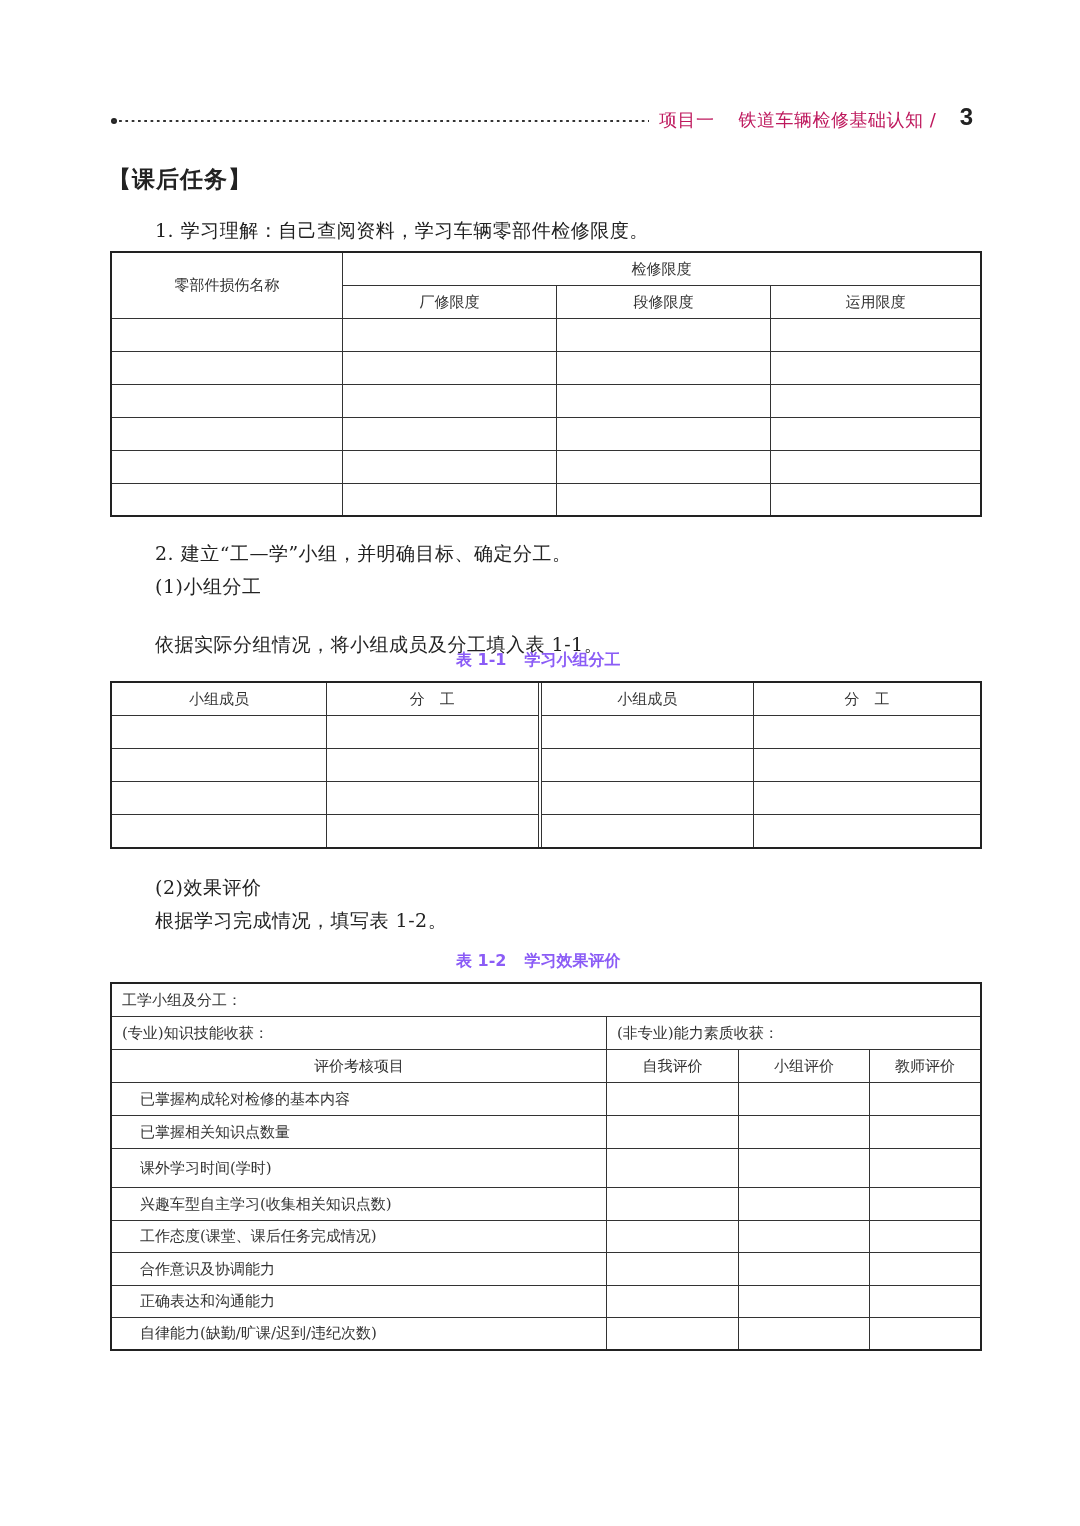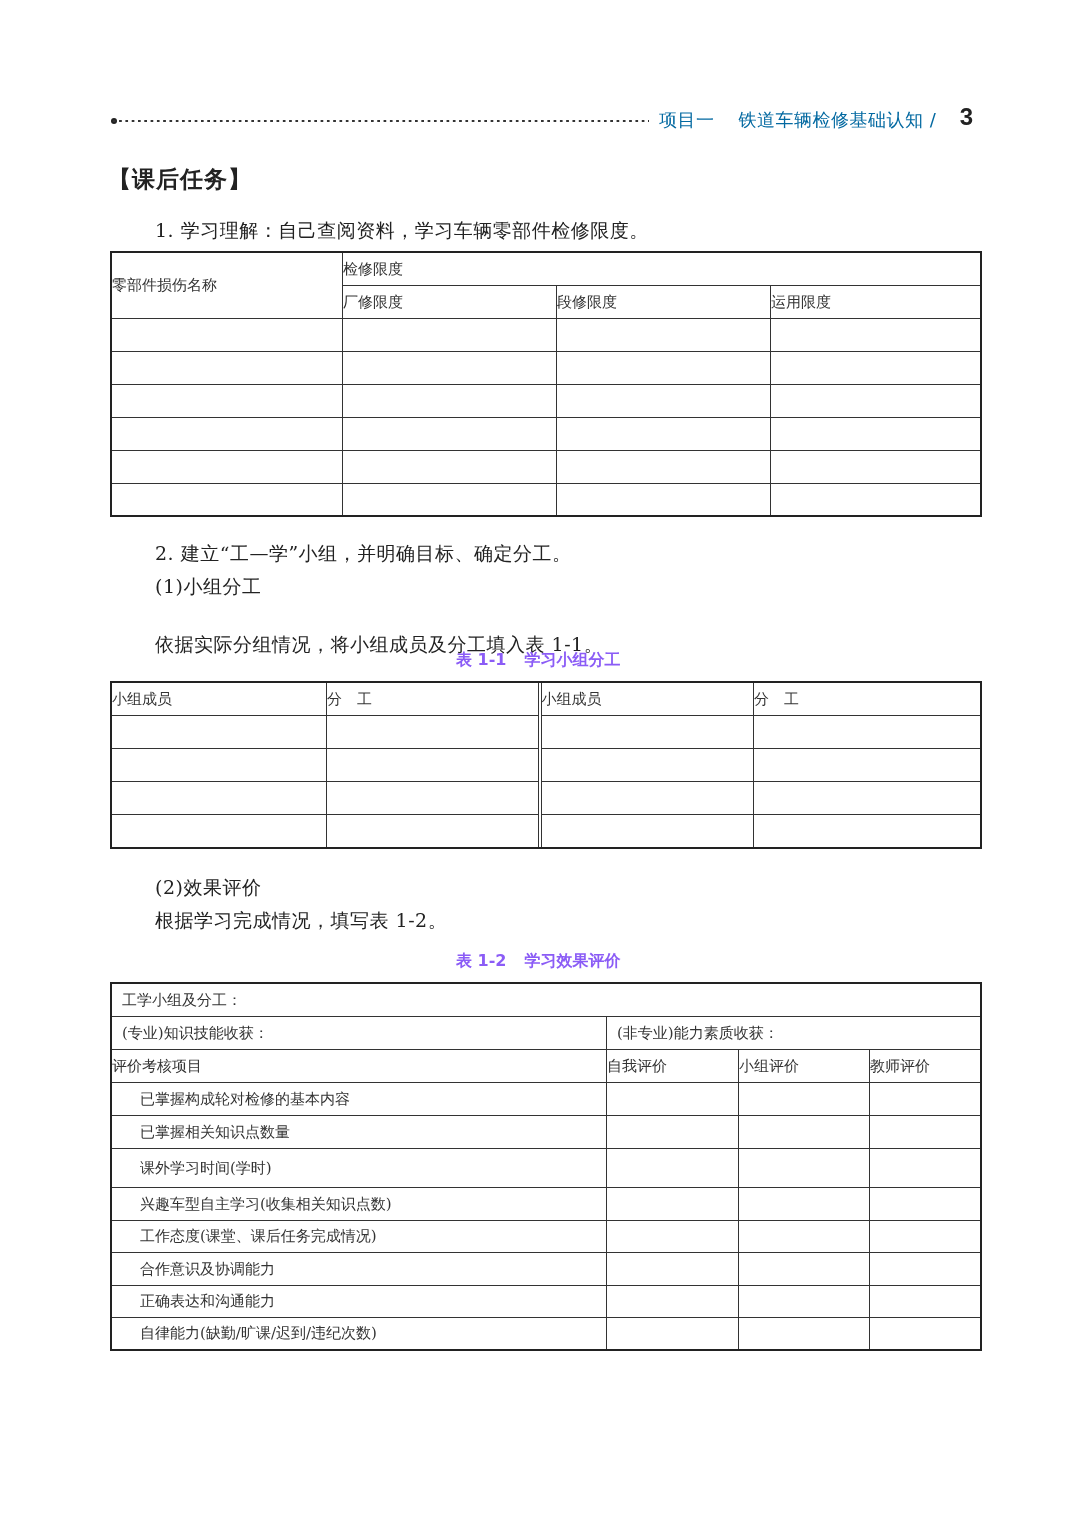--- a/index.html
+++ b/index.html
@@ -8,32 +8,32 @@
     font-family: "DejaVu Serif", "Liberation Serif", serif; color: #222;
     overflow: hidden;
   }
   .abs { position: absolute; }
   .running-header { left: 111px; top: 106px; width: 870px; height: 28px; }
   .dot-lead { position: absolute; left: 0; top: 13px; width: 538px; height: 4px;
     background-image: radial-gradient(circle, #333 1.2px, transparent 1.5px);
     background-size: 6.3px 4px; background-repeat: repeat-x; }
   .dot-start { position: absolute; left: 0; top: 12px; width: 6px; height: 6px; border-radius: 50%; background: #222; }
   .header-text { position: absolute; left: 548px; top: 2px; font-family: "DejaVu Sans", "Liberation Sans", sans-serif;
-    font-size: 18px; color: #0369a1; white-space: nowrap; letter-spacing: 0.5px; }
+    font-size: 18px; color: #be185d; white-space: nowrap; letter-spacing: 0.5px; }
   .header-text .chap { margin-right: 24px; }
   .page-num { position: absolute; right: 8px; top: -3px; font-family: "Liberation Sans", "DejaVu Sans", sans-serif;
     font-size: 24px; font-weight: bold; color: #222; }
   .section-title { left: 108px; top: 164px; font-size: 23px; font-weight: bold; font-family: "DejaVu Sans", sans-serif; letter-spacing: 1px; }
   .para { font-size: 19px; color: #222; white-space: nowrap; letter-spacing: 0.5px; }
   .caption { font-family: "DejaVu Sans", "Liberation Sans", sans-serif; font-size: 16px; font-weight: bold; color: #8b5cf6; white-space: nowrap; }
   .caption .num { margin-right: 18px; }
   table.grid { position: absolute; border-collapse: collapse; table-layout: fixed; }
   table.grid td { border: 1px solid #333; padding: 0; font-size: 15px; color: #333; height: 32px; box-sizing: border-box; }
   table.grid.outer { outline: 2px solid #222; outline-offset: -1px; }
-  .center { }
+  .center { text-align: center; }
   .left-pad { padding-left: 10px !important; }
   .indent { padding-left: 28px !important; }
 </style>
 </head>
 <body>
 
 <div class="abs running-header">
   <span class="dot-start"></span>
   <span class="dot-lead"></span>
   <span class="header-text">

